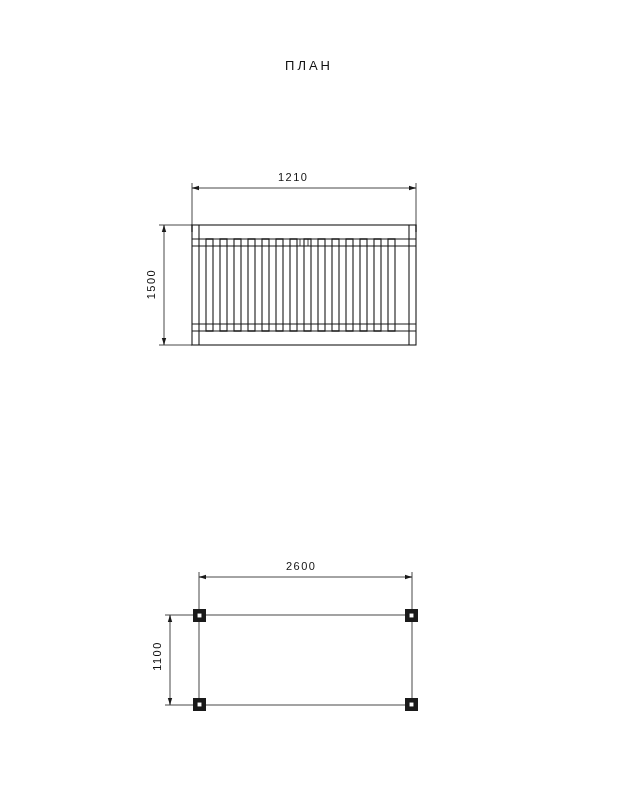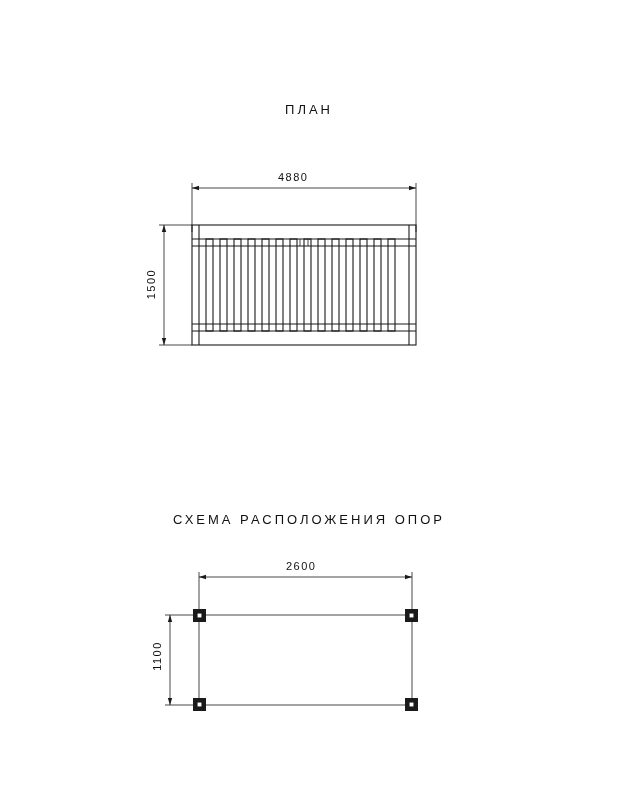--- a/index.html
+++ b/index.html
@@ -22,21 +22,20 @@
     height: 800px;
     background: #ffffff;
   }
   .title {
     position: absolute;
     text-align: center;
     font-size: 13px;
     letter-spacing: 3px;
     color: #111;
     white-space: nowrap;
-    margin-top: 44px;
   }
   #title-plan {
     left: 0;
     top: 58px;
     width: 618px;
   }
   #title-supports {
     left: 0;
     top: 468px;
     width: 618px;
@@ -114,25 +113,24 @@
       <rect class="ln med" x="346" y="239" width="7" height="92"></rect>
       <rect class="ln med" x="360" y="239" width="7" height="92"></rect>
       <rect class="ln med" x="374" y="239" width="7" height="92"></rect>
       <rect class="ln med" x="388" y="239" width="7" height="92"></rect>
     </g>
 
     <line class="ln thin" x1="300" y1="239" x2="300" y2="246"></line>
     <line class="ln thin" x1="308" y1="239" x2="308" y2="246"></line>
   </svg>
 
-  <div class="dim-label" id="plan-w-label" style="left:278px; top:171px;">4880</div>
+  <div class="dim-label" id="plan-w-label" style="left:278px; top:171px;">1210</div>
 
   <div class="dim-label vert" id="plan-h-label" style="left:128px; top:278px; width:46px; text-align:center;">1500</div>
 
-  <div class="title" id="title-supports">СХЕМА РАСПОЛОЖЕНИЯ ОПОР</div>
 
   <svg width="618" height="800">
 
     <g>
       <line class="ln thin" x1="199" y1="577" x2="412" y2="577"></line>
       <path class="fillblk" d="M199,577 L206,574.8 L206,579.2 Z"></path>
       <path class="fillblk" d="M412,577 L405,574.8 L405,579.2 Z"></path>
       <line class="ln thin" x1="199" y1="572" x2="199" y2="610"></line>
       <line class="ln thin" x1="412" y1="572" x2="412" y2="610"></line>
     </g>

